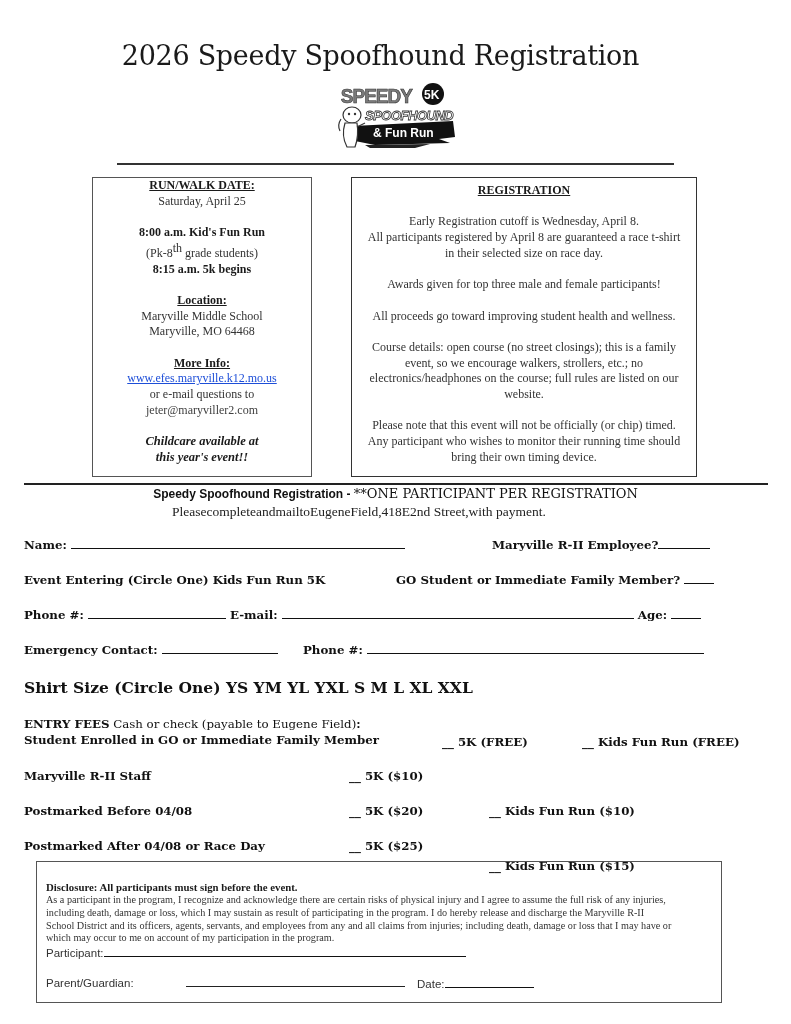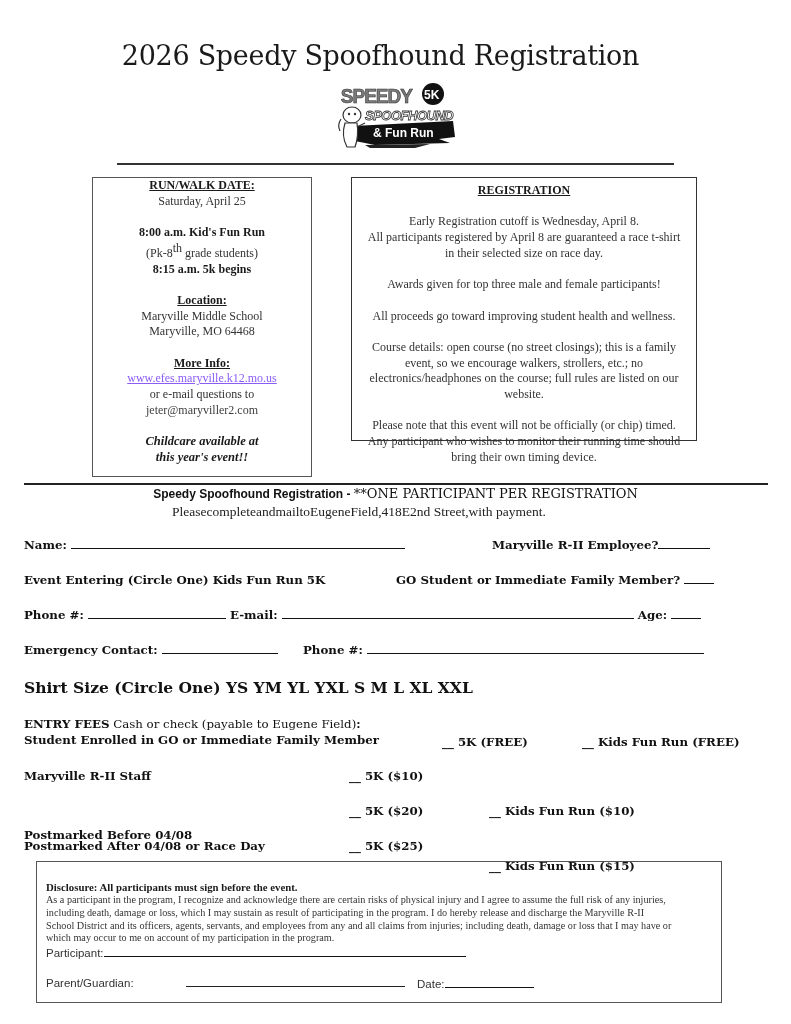--- a/index.html
+++ b/index.html
@@ -13,25 +13,25 @@
       font-family: "DejaVu Serif", serif; font-size: 27px; color: #1a1a1a; letter-spacing: -0.3px;
     }
     
     .logo { left: 335px; top: 81px; width: 122px; height: 76px; }
     .hr-top { left: 117px; top: 163px; width: 557px; height: 2px; background: #333; }
     .box {
       border: 1.3px solid #555; box-sizing: border-box; text-align: center;
       font-family: "Liberation Serif", serif; font-size: 12px; line-height: 15.7px; color: #333;
     }
     .box-left { left: 92px; top: 177px; width: 220px; height: 300px; }
-    .box-right { left: 351px; top: 177px; width: 346px; height: 264px; padding-top: 5px; border-color: #333; border-width: 1.6px; }
+    .box-right { left: 351px; top: 177px; width: 346px; height: 300px; padding-top: 5px; border-color: #333; border-width: 1.6px; }
     .box b { color: #1a1a1a; }
     .u { text-decoration: underline; font-weight: bold; color: #1a1a1a; }
     .gap { height: 15.7px; }
-    .link { color: #8b5cf6; text-decoration: underline; }
+    .link { color: #1d4ed8; text-decoration: underline; }
     .email { color: #404040; }
     .ital { font-style: italic; font-weight: bold; font-size: 12.5px; color: #1a1a1a; }
     .hr-mid { left: 24px; top: 483px; width: 744px; height: 2px; background: #222; }
     .subhead {
       left: 0; width: 791px; top: 486px; text-align: center;
       font-family: "Liberation Sans", sans-serif; font-weight: bold; font-size: 12px; color: #111;
     }
     .subhead .big { font-family: "DejaVu Serif", serif; font-size: 13px; font-weight: normal; }
     .mailto {
       left: 172px; top: 504px; font-family: "Liberation Serif", serif; font-size: 13.5px; color: #222;
@@ -177,21 +177,21 @@
   <b>ENTRY FEES</b><span> Cash or check (payable to Eugene Field)</span><b>:</b>
 </div>
 
 <div class="abs lbl" style="left:24px; top:733px;">Student Enrolled in GO or Immediate Family Member</div>
 <div class="abs lbl" style="left:442px; top:735px;"><span>__</span> <span>5K (FREE)</span></div>
 <div class="abs lbl" style="left:582px; top:735px;"><span>__</span> <span>Kids Fun Run (FREE)</span></div>
 
 <div class="abs lbl" style="left:24px; top:769px;">Maryville R-II Staff</div>
 <div class="abs lbl" style="left:349px; top:769px;"><span>__</span> <span>5K ($10)</span></div>
 
-<div class="abs lbl" style="left:24px; top:828px;">Postmarked Before 04/08</div>
+<div class="abs lbl" style="left:24px; top:804px;">Postmarked Before 04/08</div>
 <div class="abs lbl" style="left:349px; top:804px;"><span>__</span> <span>5K ($20)</span></div>
 <div class="abs lbl" style="left:489px; top:804px;"><span>__</span> <span>Kids Fun Run ($10)</span></div>
 
 <div class="abs lbl" style="left:24px; top:839px;">Postmarked After 04/08 or Race Day</div>
 <div class="abs lbl" style="left:349px; top:839px;"><span>__</span> <span>5K ($25)</span></div>
 <div class="abs lbl" style="left:489px; top:839px;margin-top:20px;"><span>__</span> <span>Kids Fun Run ($15)</span></div>
 
 <div class="abs disclosure">
   <div class="dhead">Disclosure: All participants must sign before the event.</div>
   <div class="dtext">As a participant in the program, I recognize and acknowledge there are certain risks of physical injury and I agree to assume the full risk of any injuries,</div>

